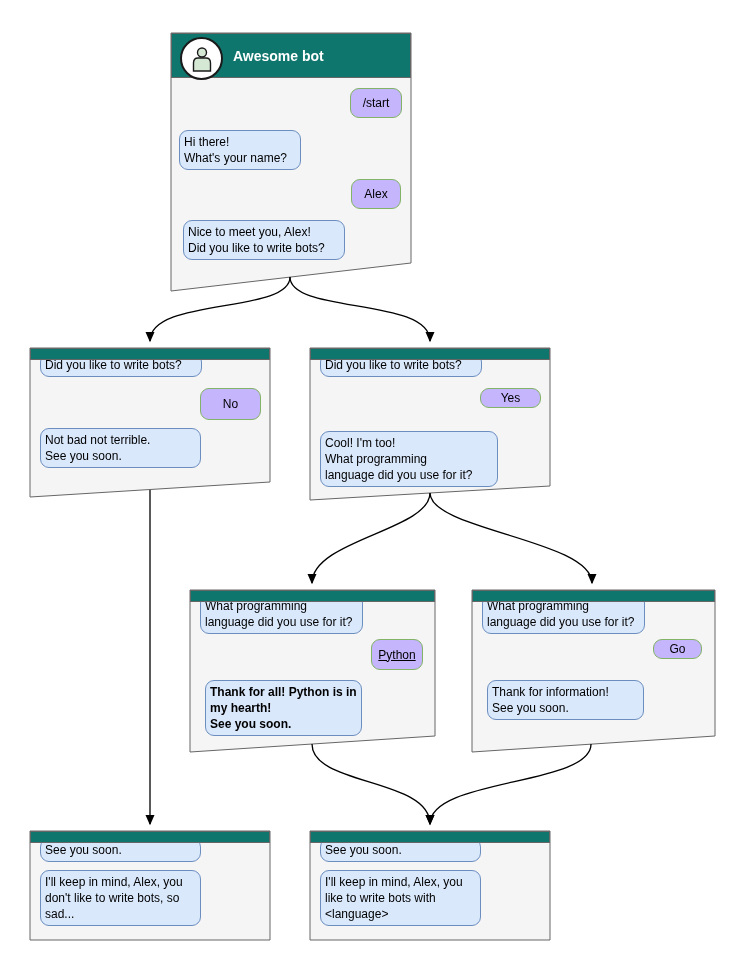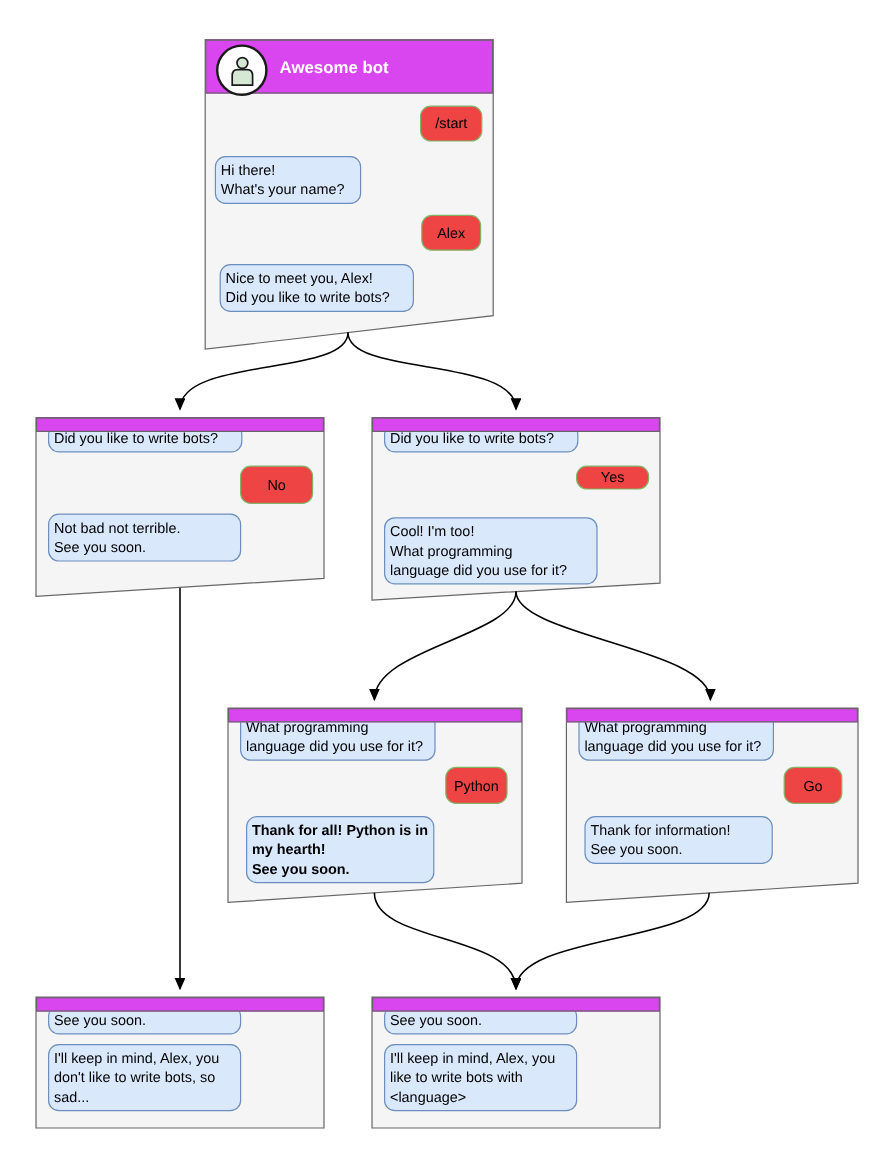--- a/index.html
+++ b/index.html
@@ -3,21 +3,21 @@
 <meta charset="utf-8">
 <style>
   html,body{margin:0;padding:0;background:#ffffff;}
   #canvas{
     position:relative;width:743px;height:971px;background:#ffffff;
     font-family:"Liberation Sans", sans-serif;color:#000;overflow:hidden;
   }
   #shapes{position:absolute;left:0;top:0;z-index:0;}
   .chat-window{position:absolute;z-index:1;}
   .win-header{
-    position:absolute;left:0;top:0;width:100%;background:#d946ef;
+    position:absolute;left:0;top:0;width:100%;background:#0f766e;
     border:1px solid #666;box-sizing:border-box;z-index:3;
   }
   .main-header{height:45px;display:flex;align-items:center;}
   .bar-header{height:12px;}
   .avatar{
     position:absolute;left:8px;top:3px;width:39px;height:39px;background:#fff;
     border:2px solid #1a1a1a;border-radius:50%;display:flex;align-items:center;
     justify-content:center;box-sizing:content-box;
   }
   .win-title{
@@ -25,21 +25,21 @@
     font-weight:bold;font-size:14px;white-space:nowrap;
   }
   .bubble{
     position:absolute;z-index:2;font-size:12px;line-height:16px;
     border-radius:9px;box-sizing:border-box;white-space:pre-line;
   }
   .bot{
     background:#dae8fc;border:1px solid #6c8ebf;padding:3px 4px;text-align:left;
   }
   .user{
-    background:#ef4444;border:1px solid #82b366;display:flex;align-items:center;
+    background:#c4b5fd;border:1px solid #82b366;display:flex;align-items:center;
     justify-content:center;text-align:center;
   }
 </style>
 </head>
 <body>
 
 <div id="canvas">
 
   <svg id="shapes" width="743" height="971" viewBox="0 0 743 971">
     <defs>
@@ -97,31 +97,31 @@
     <div class="bubble user" style="right:9px;top:40px;width:61px;height:20px;">Yes</div>
     <div class="bubble bot" style="left:10px;top:83px;width:178px;">Cool! I'm too!
 What programming
 language did you use for it?</div>
   </div>
 
   <div class="chat-window" style="left:190px;top:590px;width:245px;height:162px;">
     <div class="win-header bar-header"></div>
     <div class="bubble bot" style="left:10px;top:4px;width:163px;">What programming
 language did you use for it?</div>
-    <div class="bubble user" style="right:12px;top:49px;width:52px;height:31px;">Python</div>
+    <div class="bubble user" style="right:12px;top:49px;width:52px;height:31px;text-decoration:underline;">Python</div>
     <div class="bubble bot" style="left:15px;top:90px;width:157px;font-weight:bold;">Thank for all! Python is in
 my hearth!
 See you soon.</div>
   </div>
 
   <div class="chat-window" style="left:472px;top:590px;width:243px;height:162px;">
     <div class="win-header bar-header"></div>
     <div class="bubble bot" style="left:10px;top:4px;width:163px;">What programming
 language did you use for it?</div>
-    <div class="bubble user" style="right:13px;top:49px;width:49px;height:31px;">Go</div>
+    <div class="bubble user" style="right:13px;top:49px;width:49px;height:20px;">Go</div>
     <div class="bubble bot" style="left:15px;top:90px;width:157px;">Thank for information!
 See you soon.</div>
   </div>
 
   <div class="chat-window" style="left:30px;top:831px;width:240px;height:109px;">
     <div class="win-header bar-header"></div>
     <div class="bubble bot" style="left:10px;top:7px;width:161px;">See you soon.</div>
     <div class="bubble bot" style="left:10px;top:39px;width:161px;">I'll keep in mind, Alex, you
 don't like to write bots, so
 sad...</div>

